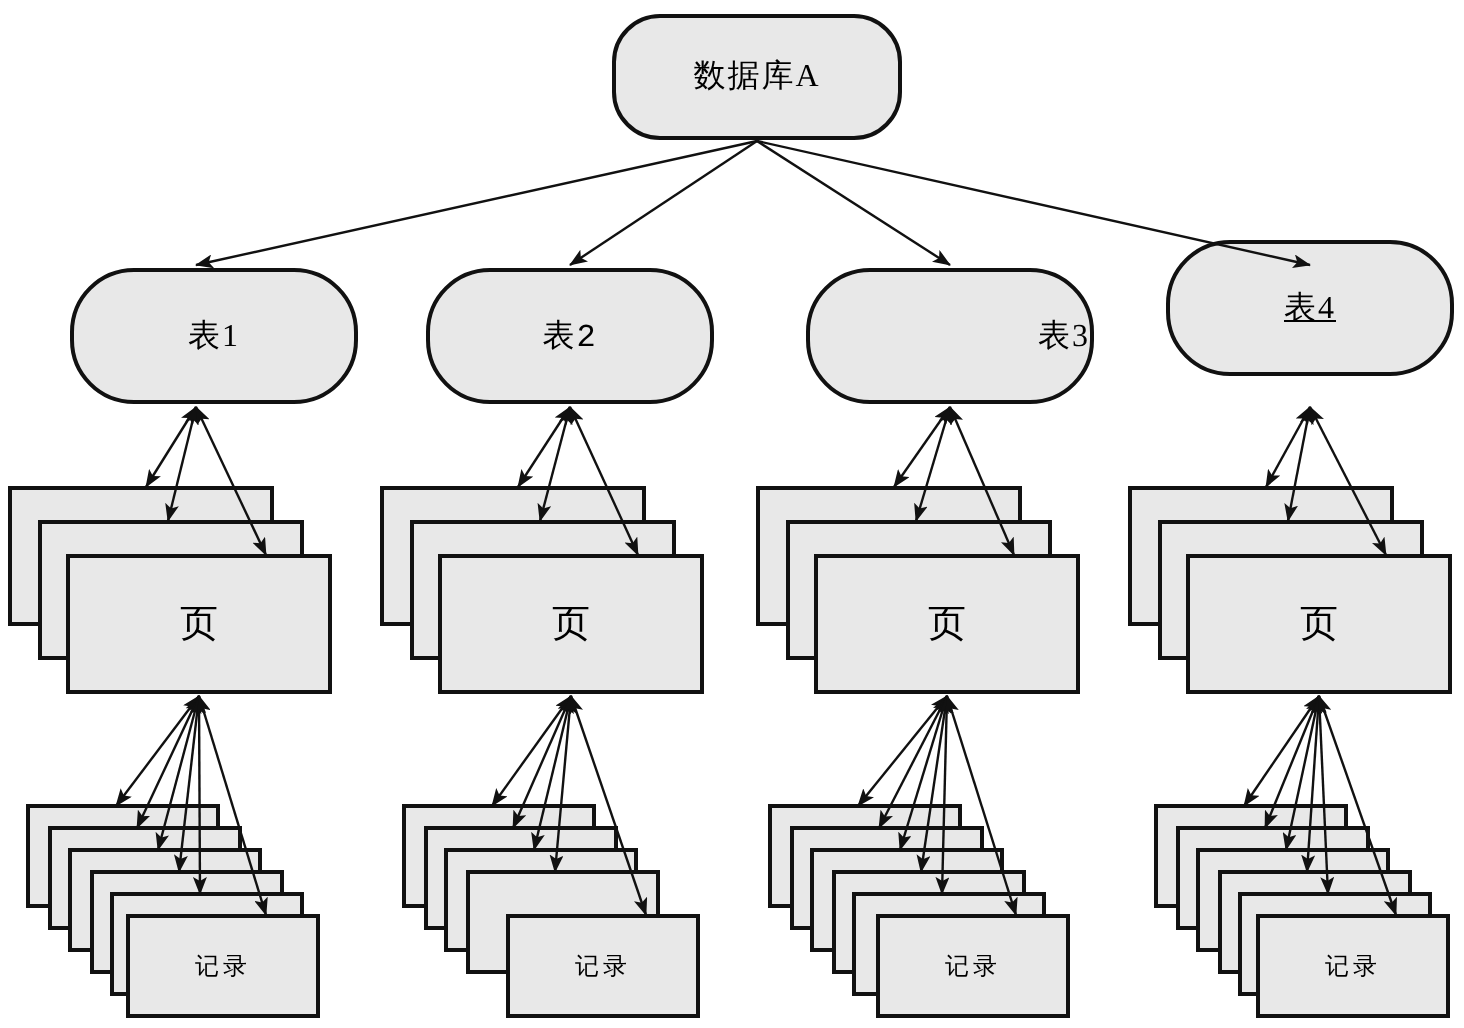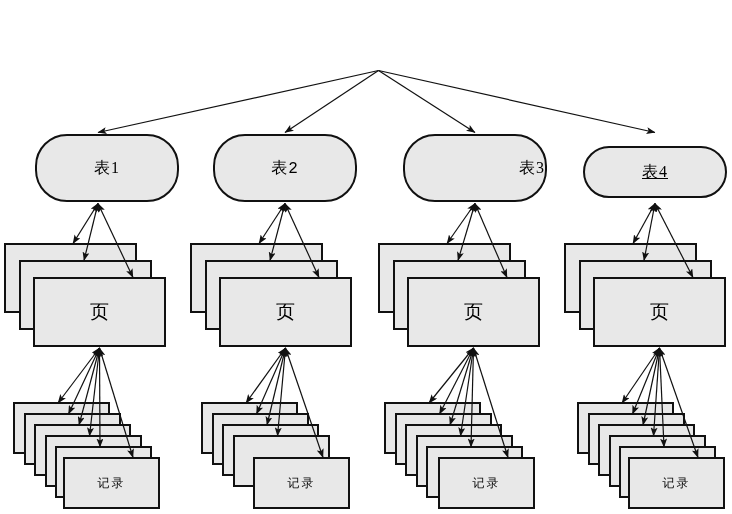--- a/index.html
+++ b/index.html
@@ -41,20 +41,23 @@
     z-index:1;
   }
   .sheet.page .lbl{font-size:19px;}
   .sheet.record .lbl{font-size:12px;letter-spacing:2px;}
 </style>
 </head>
 <body>
 
 <div id="canvas">
 
+  <div class="stadium db" id="db-node" style="left:306px;top:7px;width:145px;height:63px;">
+    <span class="lbl">数据库A</span>
+  </div>
 
   <div id="nodes-host">
       <div class="stadium table" style="left: 35px; top: 134px; width: 144px; height: 68px;">
         <span class="lbl">表1</span>
       </div>
       <div class="sheet page" style="left: 4px; top: 243px; width: 133px; height: 70px;"></div>
       <div class="sheet page" style="left: 18.5px; top: 260px; width: 133px; height: 70px;"></div>
       <div class="sheet page" style="left: 33px; top: 277px; width: 133px; height: 70px;">
         <span class="lbl">页</span>
       </div>
@@ -90,21 +93,21 @@
         <span class="lbl">页</span>
       </div>
       <div class="sheet record" style="left: 384px; top: 402px; width: 97px; height: 52px;"></div>
       <div class="sheet record" style="left: 394.5px; top: 413px; width: 97px; height: 52px;"></div>
       <div class="sheet record" style="left: 405px; top: 424px; width: 97px; height: 52px;"></div>
       <div class="sheet record" style="left: 415.5px; top: 435px; width: 97px; height: 52px;"></div>
       <div class="sheet record" style="left: 426px; top: 446px; width: 97px; height: 52px;"></div>
       <div class="sheet record" style="left: 438px; top: 457px; width: 97px; height: 52px;">
         <span class="lbl">记录</span>
       </div>
-      <div class="stadium table" style="left: 583px; top: 146px; width: 144px; height: 52px; text-decoration: underline;">
+      <div class="stadium table" style="left: 583px; top: 120px; width: 144px; height: 68px; text-decoration: underline;">
         <span class="lbl">表4</span>
       </div>
       <div class="sheet page" style="left: 564px; top: 243px; width: 133px; height: 70px;"></div>
       <div class="sheet page" style="left: 578.5px; top: 260px; width: 133px; height: 70px;"></div>
       <div class="sheet page" style="left: 593px; top: 277px; width: 133px; height: 70px;">
         <span class="lbl">页</span>
       </div>
       <div class="sheet record" style="left: 577px; top: 402px; width: 97px; height: 52px;"></div>
       <div class="sheet record" style="left: 587.5px; top: 413px; width: 97px; height: 52px;"></div>
       <div class="sheet record" style="left: 598px; top: 424px; width: 97px; height: 52px;"></div>

